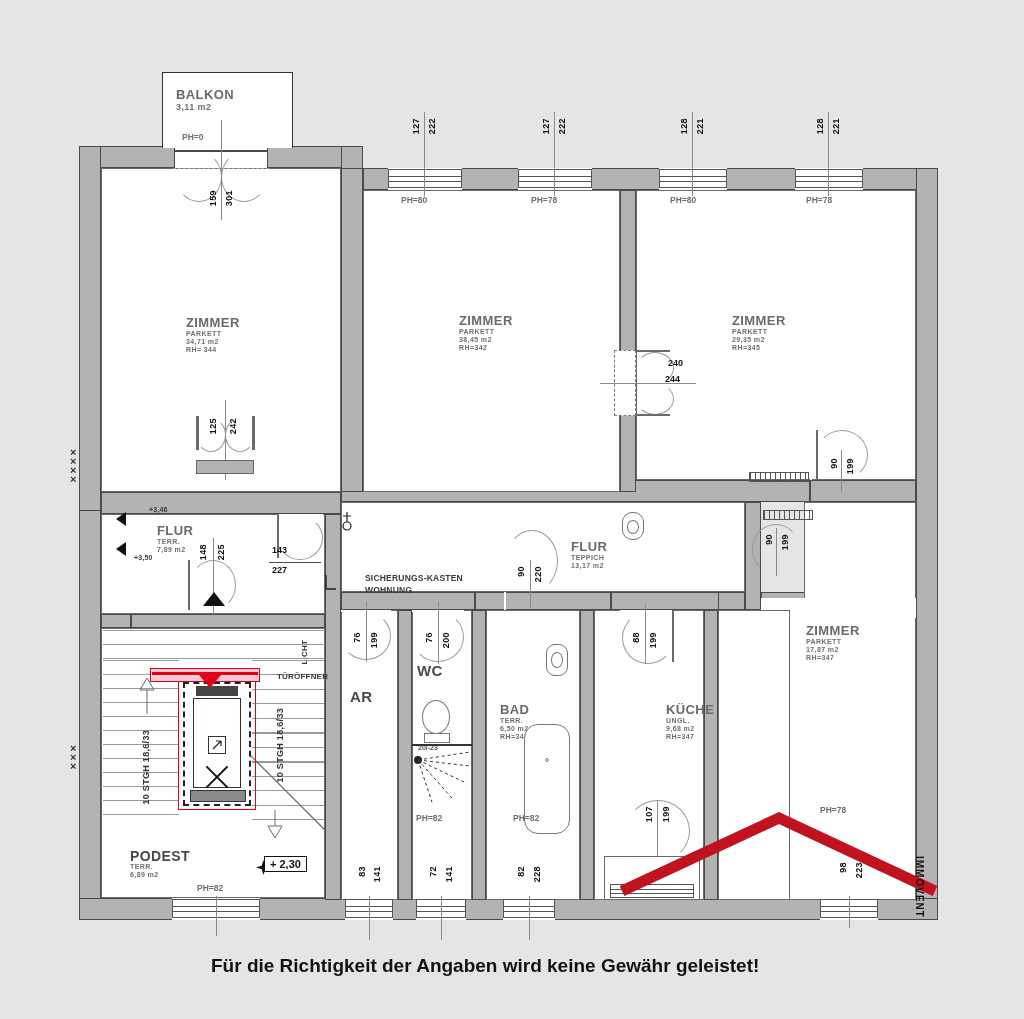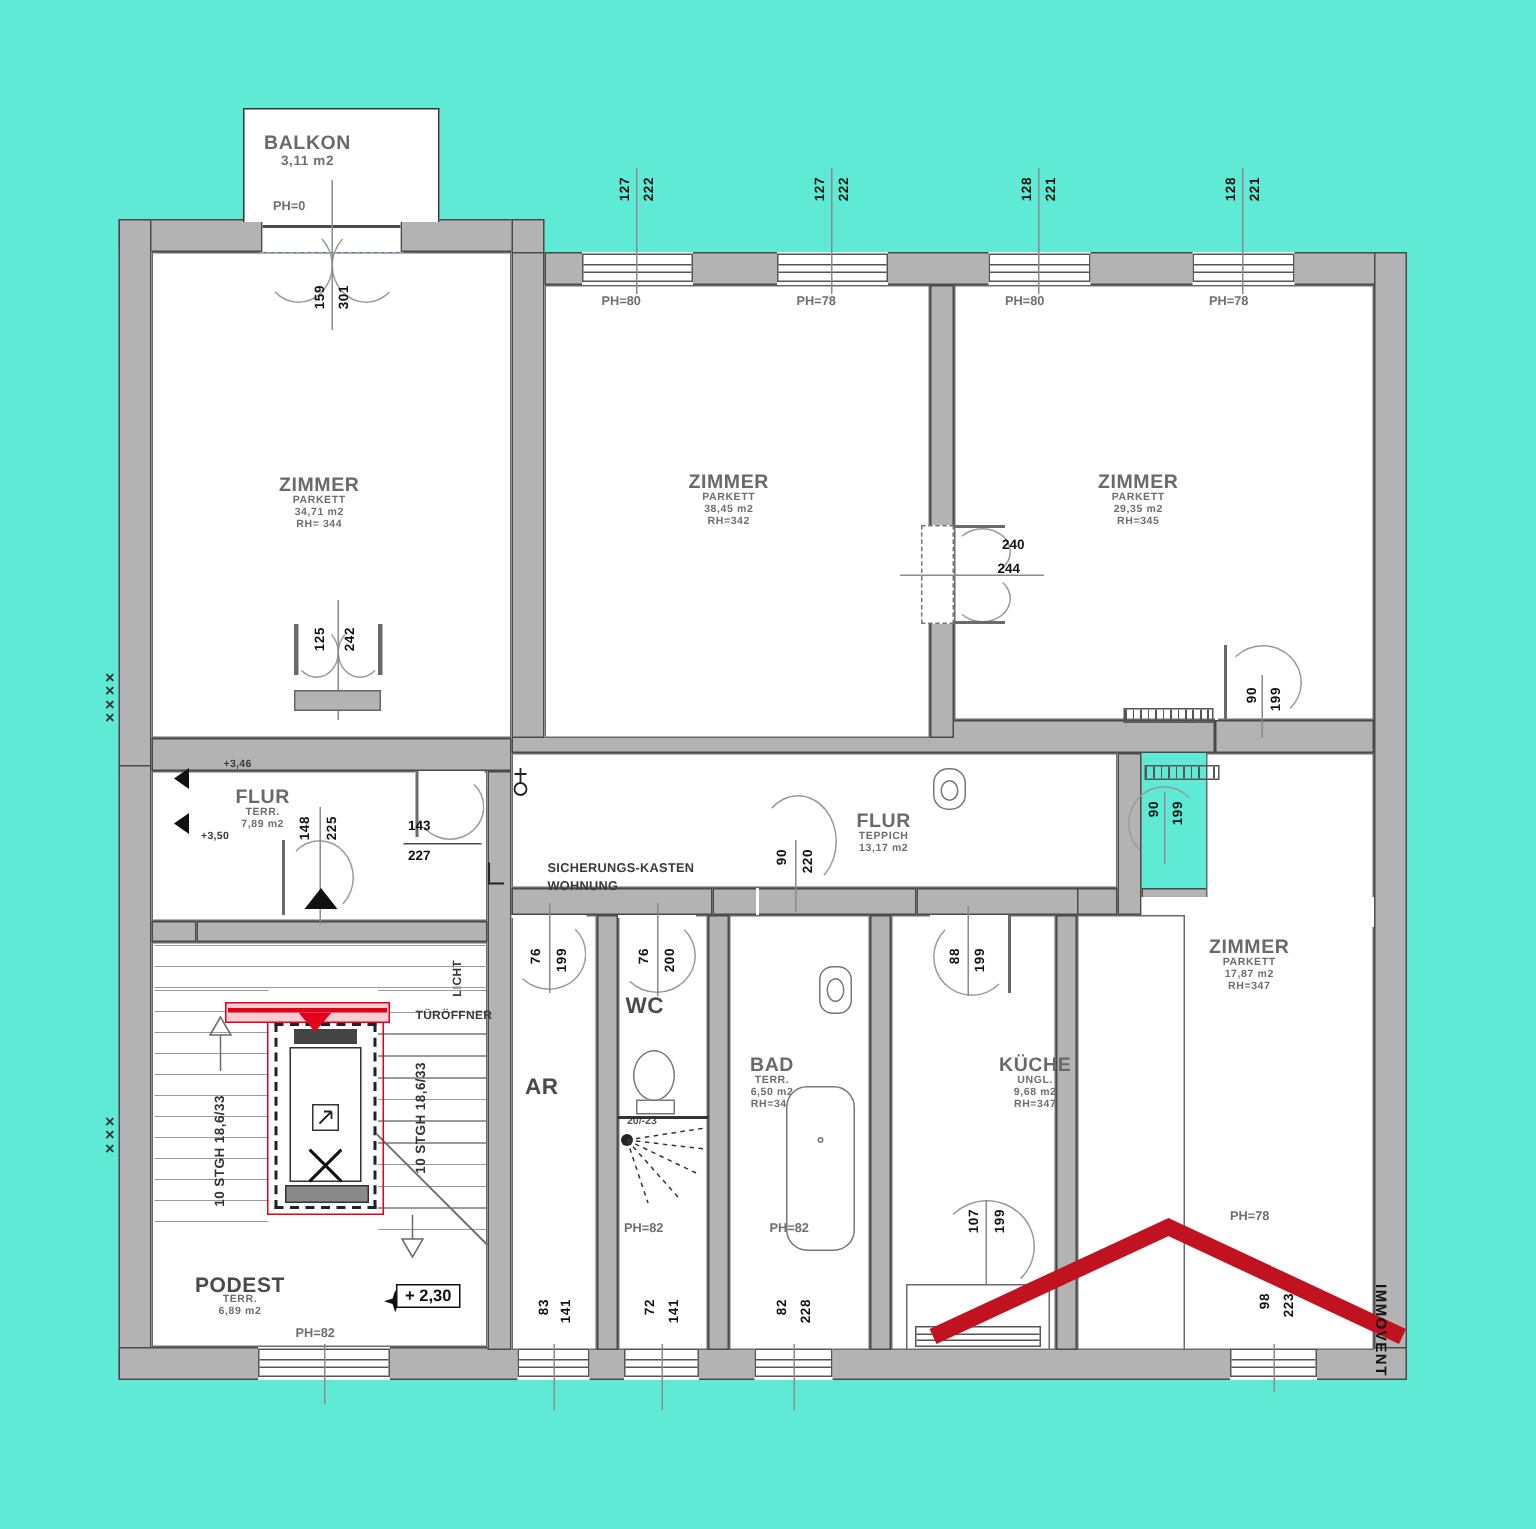--- a/index.html
+++ b/index.html
@@ -1,18 +1,18 @@
 <!DOCTYPE html>
 <html><head>
 <meta charset="utf-8">
 <title>Floor Plan</title>
 <style>
   html,body{margin:0;padding:0;background:#fff;}
   body{width:1024px;height:1019px;font-family:"Liberation Sans",sans-serif;overflow:hidden;}
-  #stage{position:relative;width:1024px;height:1019px;background:#5eead4;text-align:center;}
+  #stage{position:relative;width:1024px;height:1019px;background:#e5e5e5;}
 
   
   .wall{position:absolute;background:#b3b3b3;border:1px solid #4a4a4a;box-sizing:border-box;}
   .roomplain{position:absolute;background:#ffffff;box-sizing:border-box;}
   .line{position:absolute;background:#4a4a4a;}
 
   
   .lbl{position:absolute;color:#5d5d5d;font-weight:bold;letter-spacing:.4px;white-space:nowrap;}
   .lbl .nm{display:block;font-size:13px;color:#6a6a6a;line-height:14px;}
   .lbl .sub{display:block;font-size:7px;color:#6f6f6f;line-height:8px;}
@@ -225,21 +225,21 @@
   <div class="lbl" style="left:571px;top:540px;">
     <span class="nm">FLUR</span>
     <span class="sub">TEPPICH</span>
     <span class="sub">13,17 m2</span>
   </div>
 
   <div class="lbl dark" style="left:417px;top:664px;">
     <span class="nm" style="font-size:15px;">WC</span>
   </div>
 
-  <div class="lbl dark" style="left:350px;top:718px;">
+  <div class="lbl dark" style="left:350px;top:690px;">
     <span class="nm" style="font-size:15px;">AR</span>
   </div>
 
   <div class="lbl" style="left:500px;top:703px;">
     <span class="nm">BAD</span>
     <span class="sub">TERR.</span>
     <span class="sub">6,50 m2</span>
     <span class="sub">RH=345</span>
   </div>
 
@@ -445,14 +445,15 @@
   <div class="win" style="left:610px;top:884px;width:84px;height:14px;"></div>
 
   <div class="edgemark" style="left:70px;top:448px;">×<br>×<br>×<br>×</div>
   <div class="edgemark" style="left:70px;top:744px;">×<br>×<br>×</div>
 
   <svg id="logo" style="left:617px;top:806px;width:325px;height:90px;">
     <path d="M5 85 L162 12 L318 85" stroke="#c1121f" stroke-width="11" fill="none" stroke-linejoin="miter"></path>
   </svg>
   <div class="logovert" style="left:914px;top:856px;">IMMOVENT</div>
 
+  <div class="caption" style="left:211px;top:955px;">Für die Richtigkeit der Angaben wird keine Gewähr geleistet!</div>
 
 </div>
 
 </body></html>

